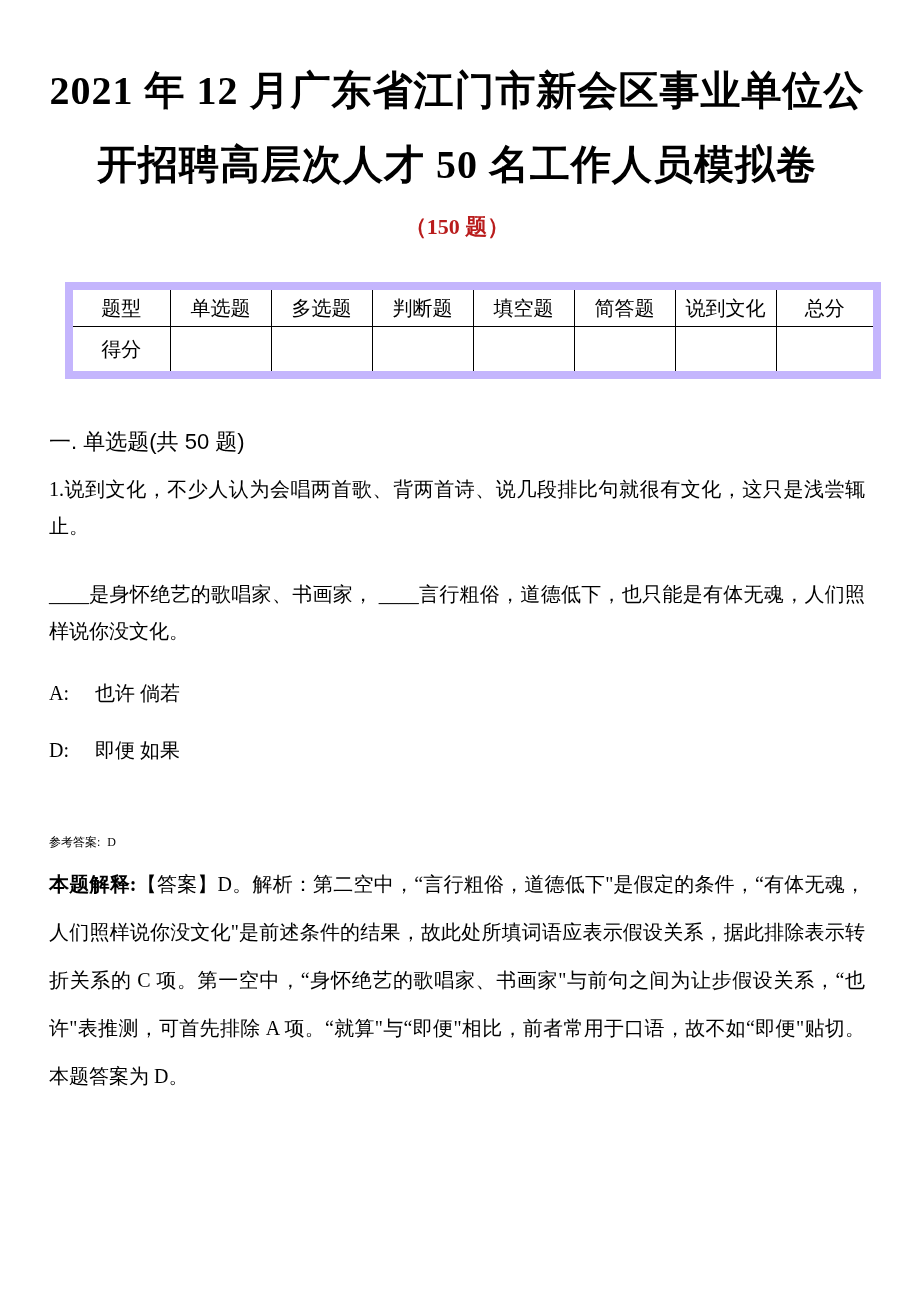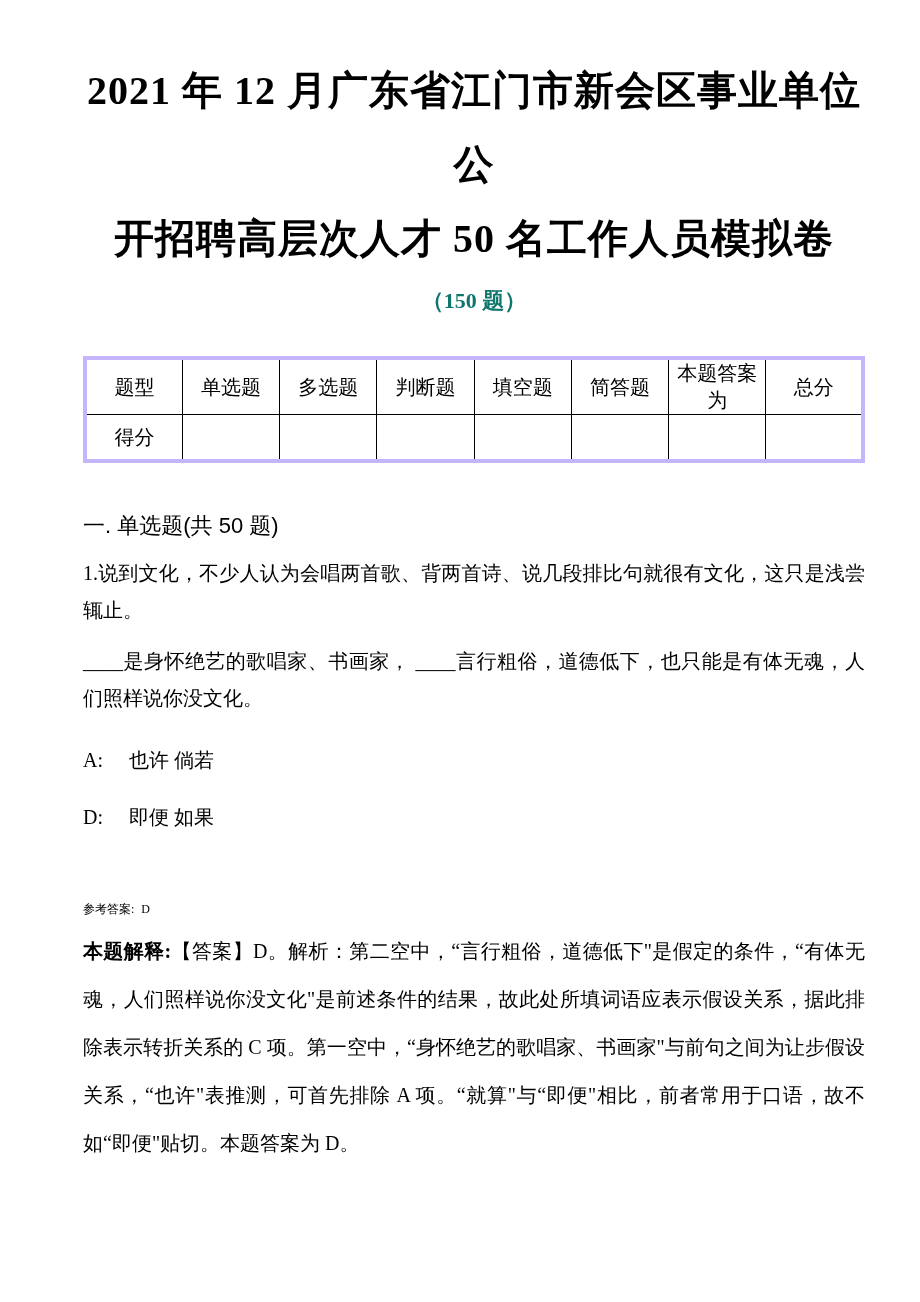--- a/index.html
+++ b/index.html
@@ -2,21 +2,21 @@
 <html><head>
 <meta charset="utf-8">
 <style>
   html, body { margin: 0; padding: 0; background: #ffffff; }
   body {
     width: 920px; height: 1302px;
     font-family: "Liberation Serif", "DejaVu Serif", serif;
     color: #000;
     overflow: hidden;
   }
-  .doc { padding: 0 55px 0 83px; }
+  .doc { padding: 0 55px 0 49px; }
 
   .title {
     margin-top: 54px;
     text-align: center;
     font-size: 40px;
     font-weight: 700;
     line-height: 74px;
     letter-spacing: 1px;
   }
   .subtitle {
@@ -24,22 +24,23 @@
     text-align: center;
     font-size: 22px;
     font-weight: 700;
   }
 
   table.score-table {
     margin-top: 40px;
     width: 100%;
     border-collapse: collapse;
     table-layout: fixed;
-    border: 4px solid #c4b5fd;
+    border: 8px solid #c4b5fd;
     font-size: 20px;
+    margin-left: 16px;
   }
   table.score-table td {
     border: 1px solid #000;
     text-align: center;
     vertical-align: middle;
     padding: 0;
   }
   table.score-table tr.head-row td { height: 36px; }
   table.score-table tr.score-row td { height: 44px; }
 
@@ -49,21 +50,21 @@
     font-weight: 400;
     font-family: "Liberation Sans", "DejaVu Sans", sans-serif;
   }
 
   .para {
     font-size: 20px;
     line-height: 37px;
     text-align: justify;
   }
   .q1-line1 { margin-top: 14px; }
-  .q1-line2 { margin-top: 14px; }
+  .q1-line2 { margin-top: 31px; }
 
   .option { margin-top: 30px; font-size: 20px; }
   .option .opt-label { display: inline-block; }
   .option .opt-text { margin-left: 26px; }
 
   .answer-line { margin-top: 70px; font-size: 12px; }
   .answer-line .answer-value { margin-left: 7px; }
 
   .explanation {
     margin-top: 9px;
@@ -76,32 +77,32 @@
 </head>
 <body>
 
 <div class="doc">
 
   <div class="title">
     <div>2021 年 12 月广东省江门市新会区事业单位公</div>
     <div>开招聘高层次人才 50 名工作人员模拟卷</div>
   </div>
 
-  <div class="subtitle" id="subtitle" style="color: #0f766e;">（150 题）</div>
+  <div class="subtitle" id="subtitle" style="color: #b91c1c;">（150 题）</div>
 
   <table class="score-table">
     <tbody>
       <tr class="head-row">
         <td>题型</td>
         <td>单选题</td>
         <td>多选题</td>
         <td>判断题</td>
         <td>填空题</td>
         <td>简答题</td>
-        <td>本题答案为</td>
+        <td>说到文化</td>
         <td>总分</td>
       </tr>
       <tr class="score-row">
         <td>得分</td>
         <td></td>
         <td></td>
         <td></td>
         <td></td>
         <td></td>
         <td></td>

